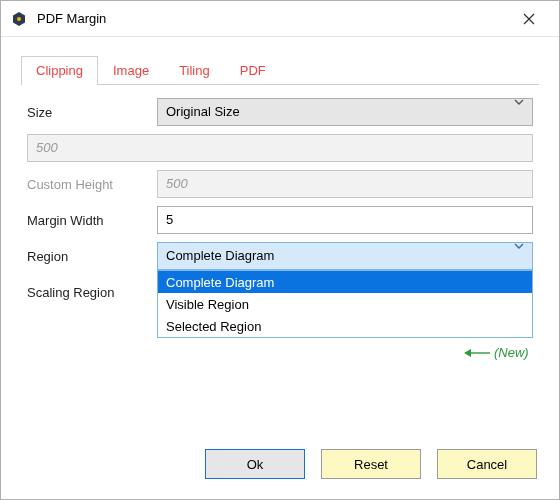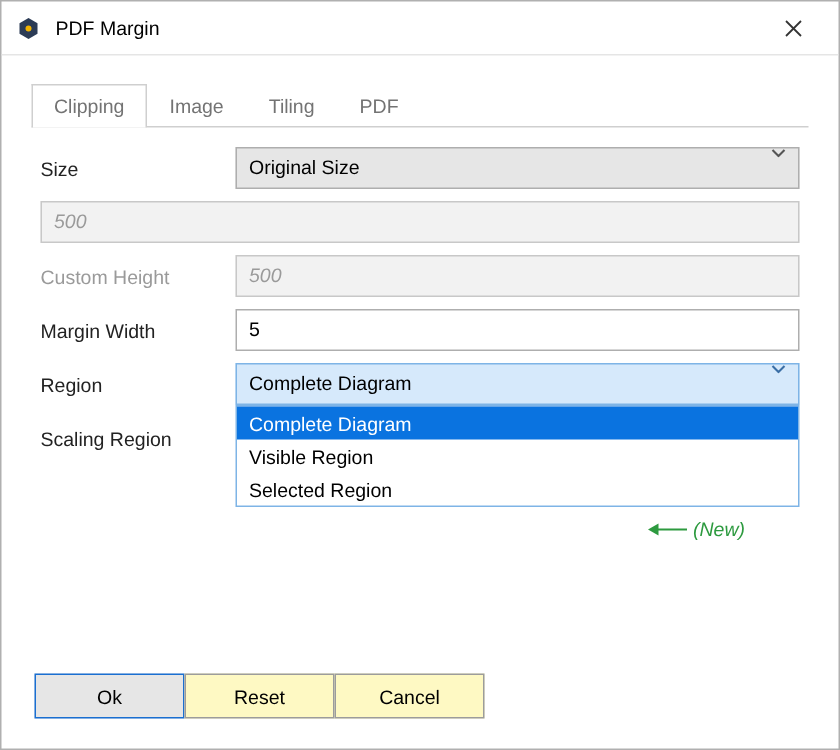--- a/index.html
+++ b/index.html
@@ -4,37 +4,37 @@
 <style>
   * { box-sizing: border-box; font-family: "Segoe UI", Tahoma, sans-serif; font-size: 13px; }
   body { margin: 0; background: #fff; width: 560px; height: 500px; border: 1px solid #b0b0b0; display: flex; flex-direction: column; }
   .titlebar { height: 36px; display: flex; align-items: center; padding: 0 8px 0 10px; border-bottom: 1px solid #e5e5e5; }
   .titlebar .icon { width: 16px; height: 16px; margin-right: 10px; }
   .titlebar .title { font-size: 13px; flex: 0 0 auto; }
   .titlebar .spacer { flex: 1; }
   .close-btn { width: 44px; height: 30px; display: flex; align-items: center; justify-content: center; }
   .tabs-area { padding: 18px 20px 0 20px; flex: 1; }
   .tabstrip { display: flex; border-bottom: 1px solid #cfcfcf; }
-  .tab { padding: 6px 14px 7px; color: #737373; cursor: default; border: 1px solid transparent; border-bottom: none; position: relative; top: 1px; }
+  .tab { padding: 6px 14px 7px; color: #ef4444; cursor: default; border: 1px solid transparent; border-bottom: none; position: relative; top: 1px; }
   .tab.active { border-color: #cfcfcf; background: #fff; }
   .form { padding: 14px 6px 0 6px; }
   .row { display: flex; align-items: center; margin-bottom: 10px; height: 26px; }
   .label { width: 130px; color: #222; }
   .label.disabled { color: #9a9a9a; }
   .control { flex: 1; position: relative; }
   .select, .input { width: 100%; height: 28px; line-height: 26px; padding: 0 8px; border: 1px solid #aeaeae; background: #fff; display: flex; justify-content: space-between; }
   .select { background: #e6e6e6; }
   .select.open { background: #d6e9fb; border-color: #7eb4e6; }
   .input.disabled { background: #f2f2f2; color: #9a9a9a; border-color: #c8c8c8; font-style: italic; }
   .chev svg { display: block; }
   .dropdown { position: absolute; left: 0; right: 0; top: 28px; background: #fff; border: 1px solid #7eb4e6; z-index: 10; }
   .opt { padding: 3px 8px; height: 22px; display: flex; align-items: center; }
   .opt.hi { background: #0a73e0; color: #fff; }
-  .annot { position: absolute; left: 274px; top: 74px; color: #2d9a3f; font-style: italic; font-size: 12px; display: flex; align-items: center; gap: 4px; pointer-events: none; }
-  .buttons { display: flex; padding: 16px 22px 20px; }
+  .annot { position: absolute; left: 306px; top: 74px; color: #2d9a3f; font-style: italic; font-size: 12px; display: flex; align-items: center; gap: 4px; pointer-events: none; }
+  .buttons { display: flex; justify-content: flex-end; gap: 16px; padding: 16px 22px 20px; }
   .btn { width: 100px; height: 30px; border: 1px solid #9c9c9c; background: #fef9c3; display: flex; align-items: center; justify-content: center; cursor: default; }
   .btn.primary { border-color: #1a6fd1; background: #e6e6e6; }
 </style>
 </head>
 <body>
 
 <div class="titlebar">
   <span class="icon">
     <svg width="16" height="16" viewBox="0 0 16 16">
       <polygon points="8,1 14,4.5 14,11.5 8,15 2,11.5 2,4.5" fill="#2b3b55"></polygon>

